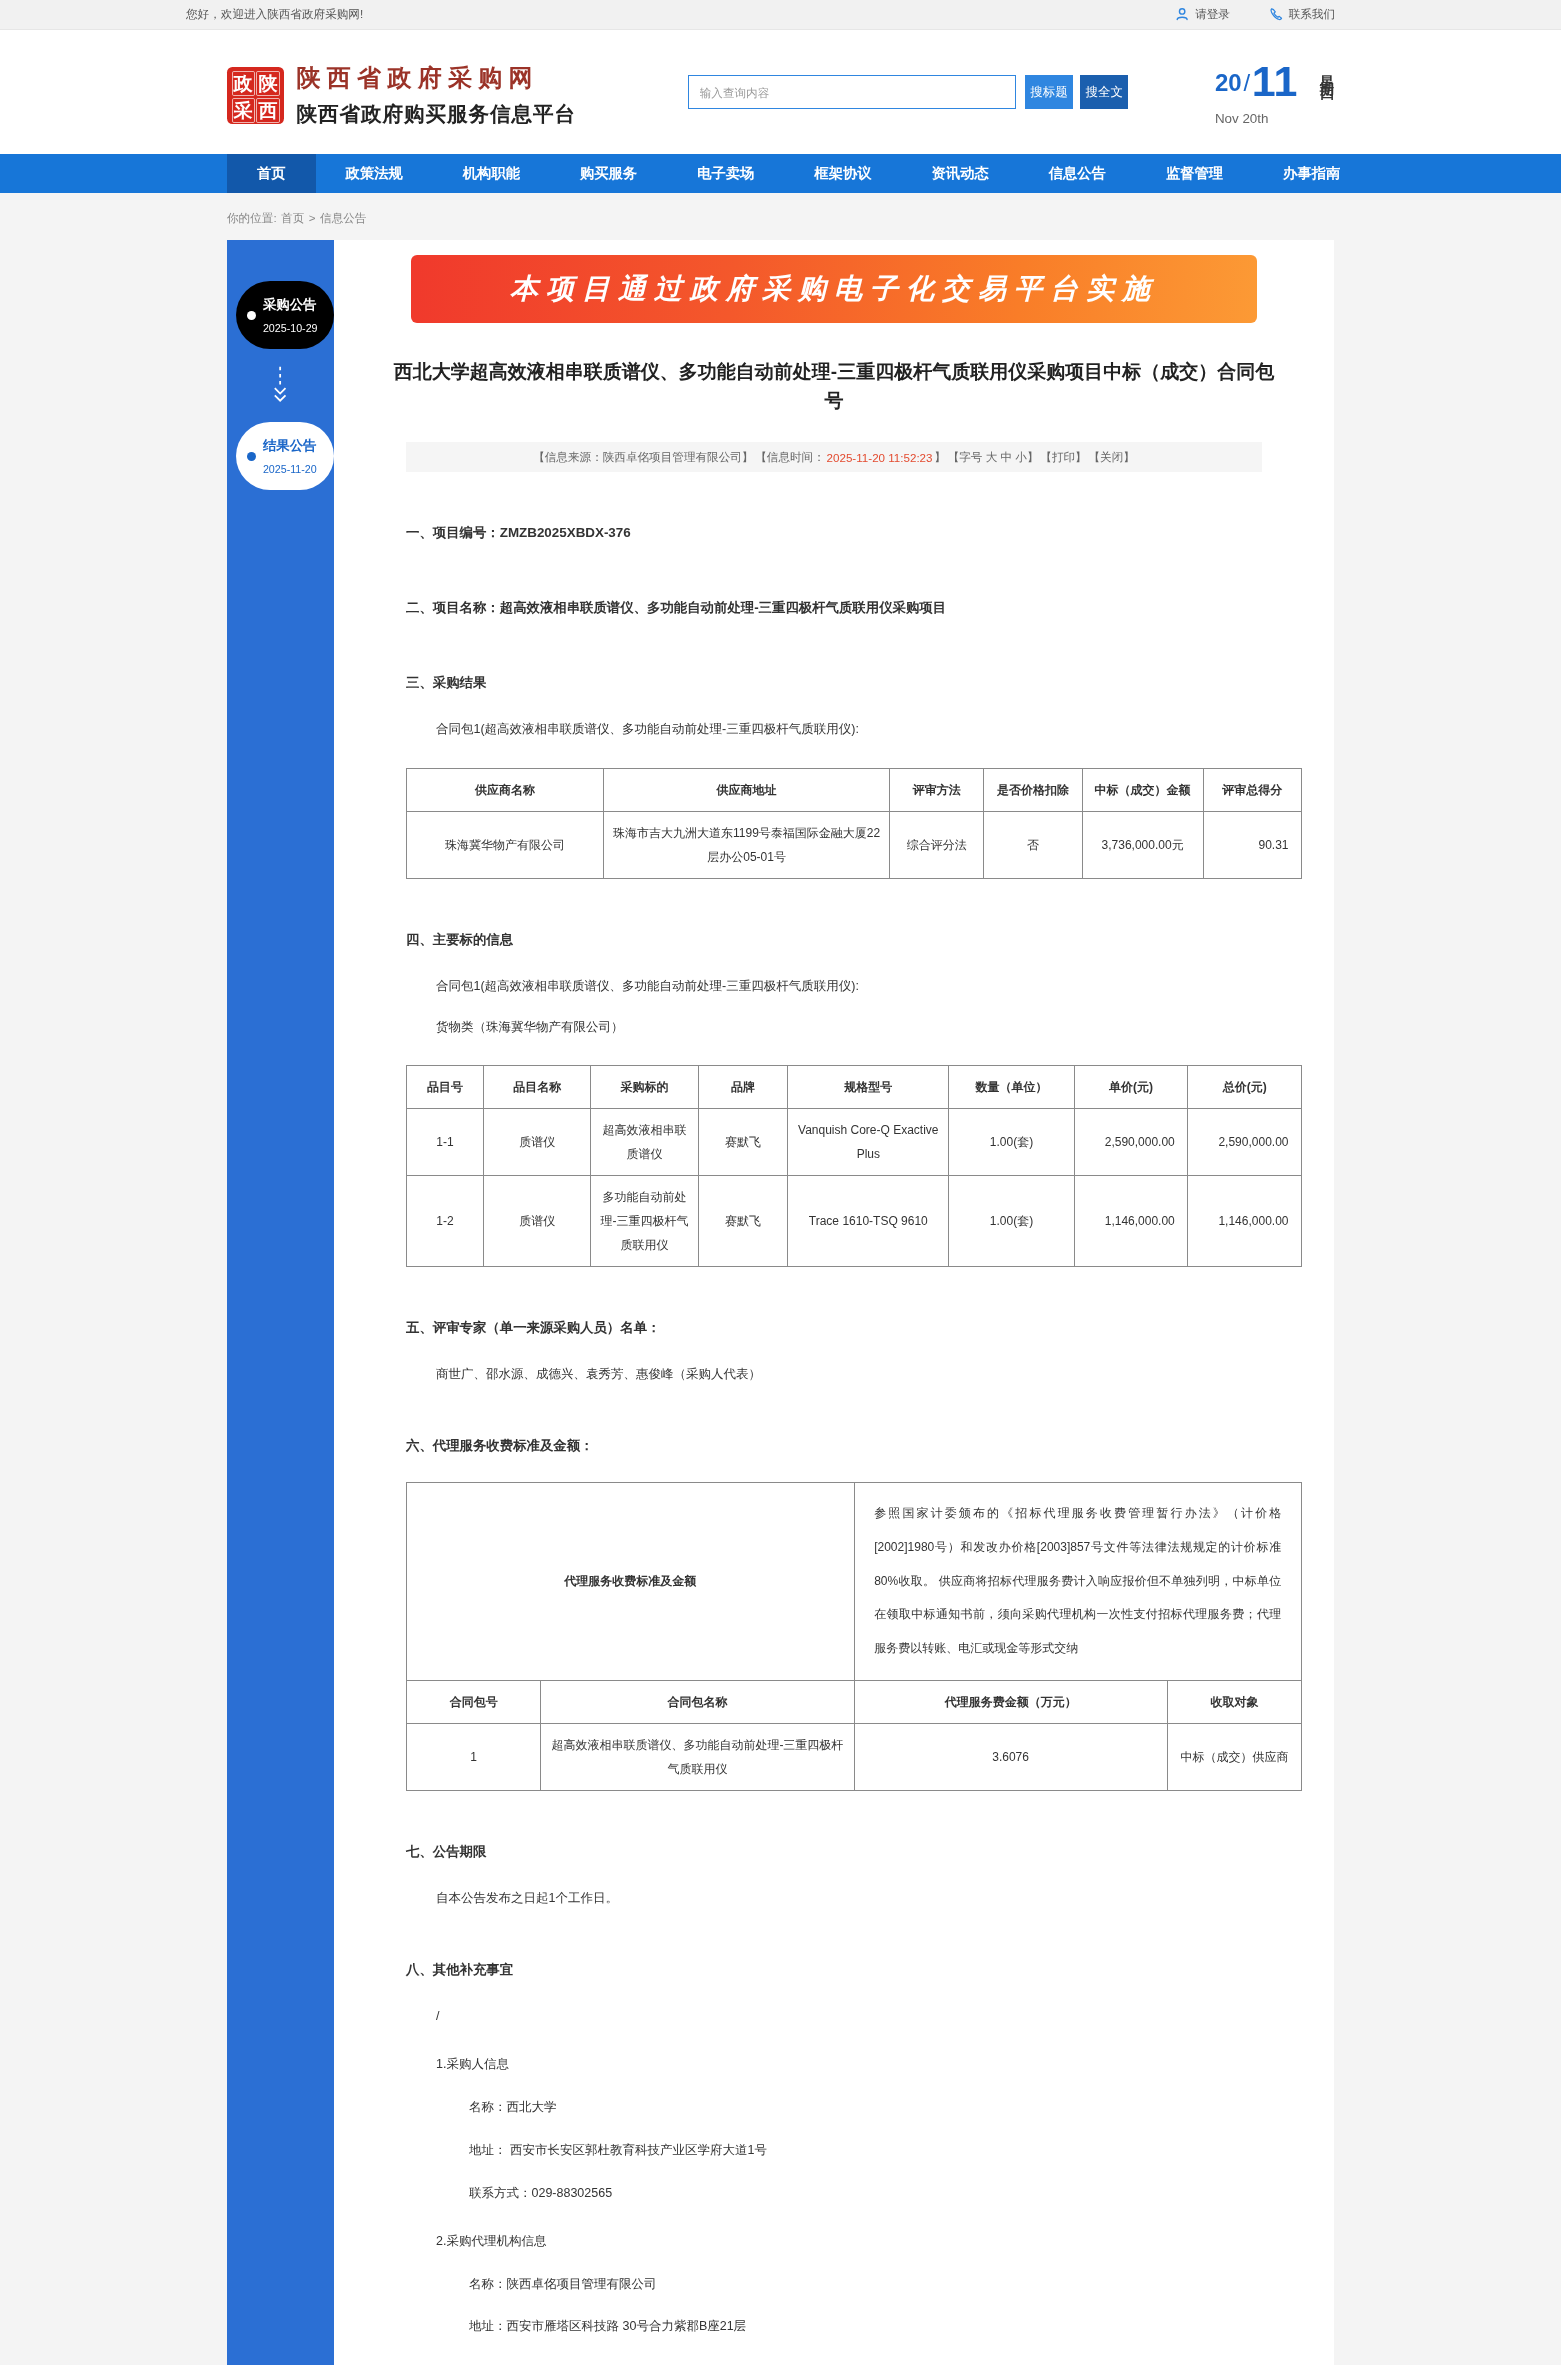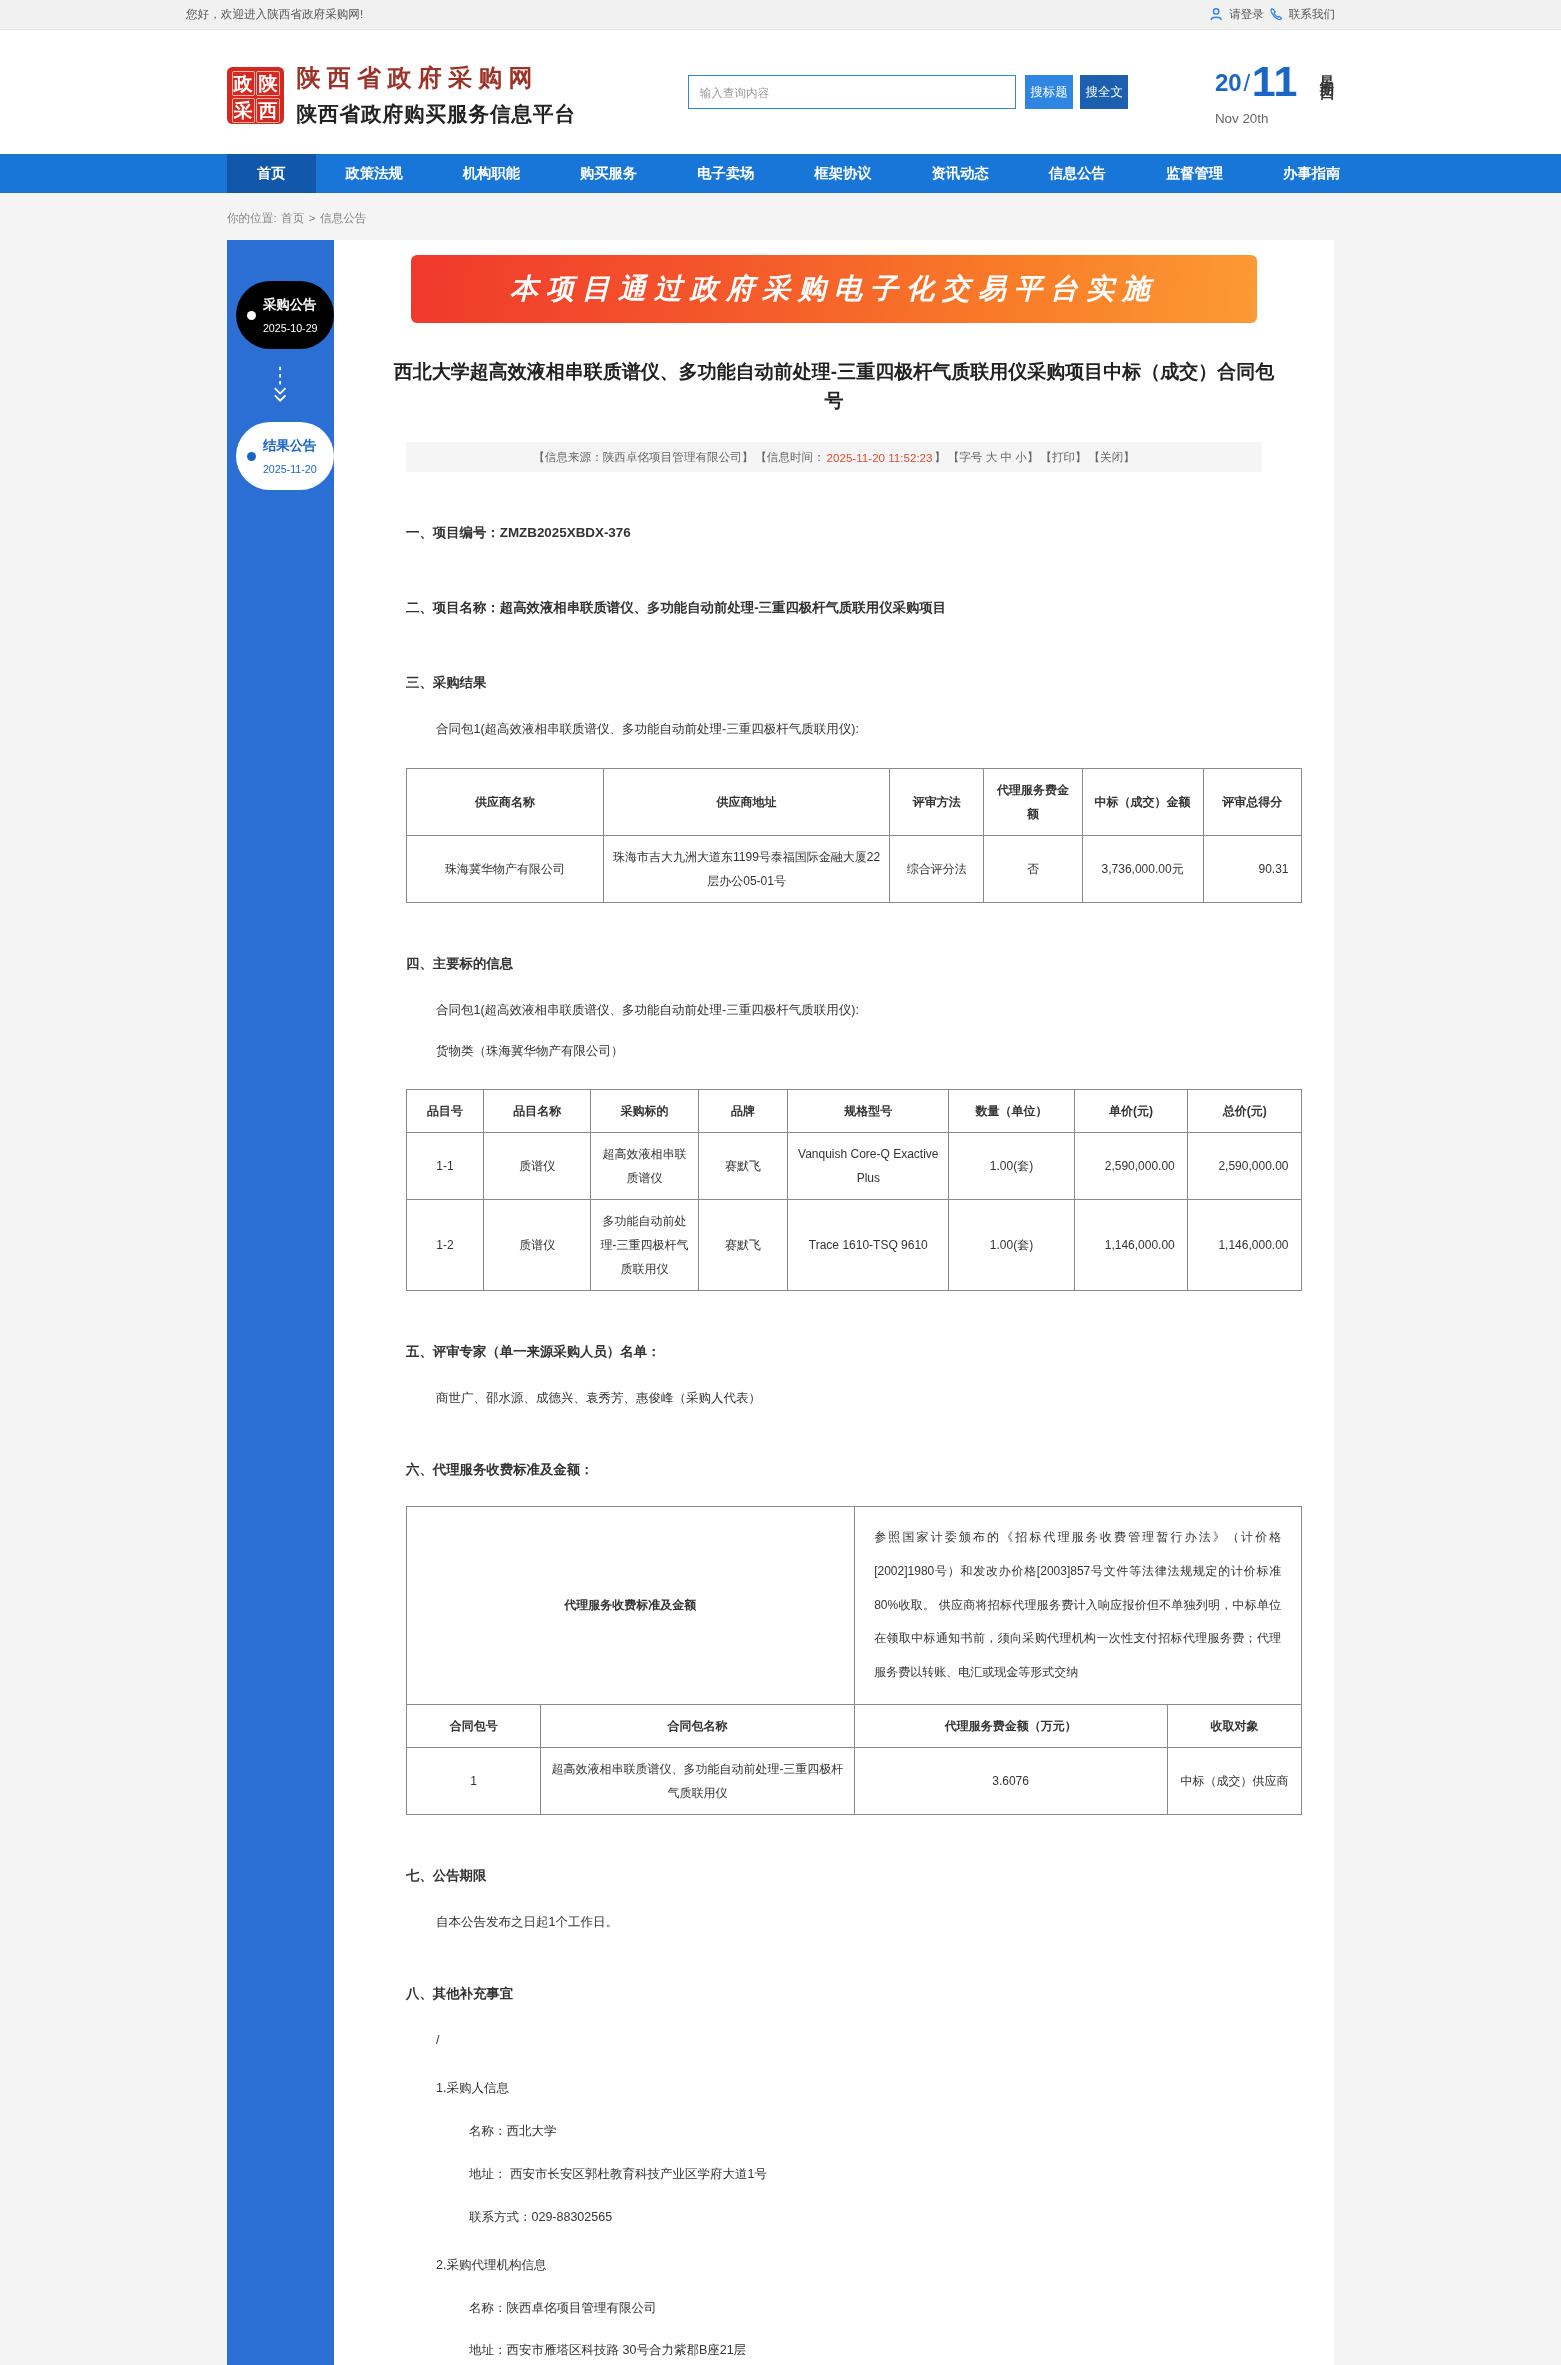--- a/index.html
+++ b/index.html
@@ -10,21 +10,21 @@
     color: #333;
   }
   a { text-decoration: none; color: inherit; cursor: pointer; }
 
   
   .topbar {
     height: 30px; background: #f1f1f1; border-bottom: 0.9px solid #e6e6e6;
     display: flex; align-items: center; justify-content: space-between;
     padding: 0 227px 0 186px; font-size: 11.6px; color: #555;
   }
-  .topbar-right { display: flex; align-items: center; gap: 5px; }
+  .topbar-right { display: flex; align-items: center; gap: 39px; }
   .topbar-link { display: flex; align-items: center; gap: 5.4px; color: #555; }
   .topbar-link svg { display: block; }
 
   
   .header { height: 124px; background: #fff; position: relative; }
   .brand { position: absolute; left: 227px; top: 32px; display: flex; align-items: center; }
   .logo {
     width: 57px; height: 57px; background: #d5281e; border-radius: 5.4px;
     display: grid; grid-template-columns: 1fr 1fr; grid-template-rows: 1fr 1fr;
     padding: 4.5px; gap: 1.8px;
@@ -260,21 +260,21 @@
             <col style="width:10.5%">
           <col style="width:11%">
             <col style="width:13.5%">
             <col style="width:11%">
         </colgroup>
         <tbody>
             <tr>
           <th>供应商名称</th>
           <th>供应商地址</th>
           <th>评审方法</th>
-          <th>代理服务费金额</th>
+          <th>是否价格扣除</th>
           <th>中标（成交）金额</th>
           <th>评审总得分</th>
         </tr>
         <tr>
           <td>珠海冀华物产有限公司</td>
           <td>珠海市吉大九洲大道东1199号泰福国际金融大厦22层办公05-01号</td>
           <td>综合评分法</td>
           <td>否</td>
           <td>3,736,000.00元</td>
           <td class="num">90.31</td>

